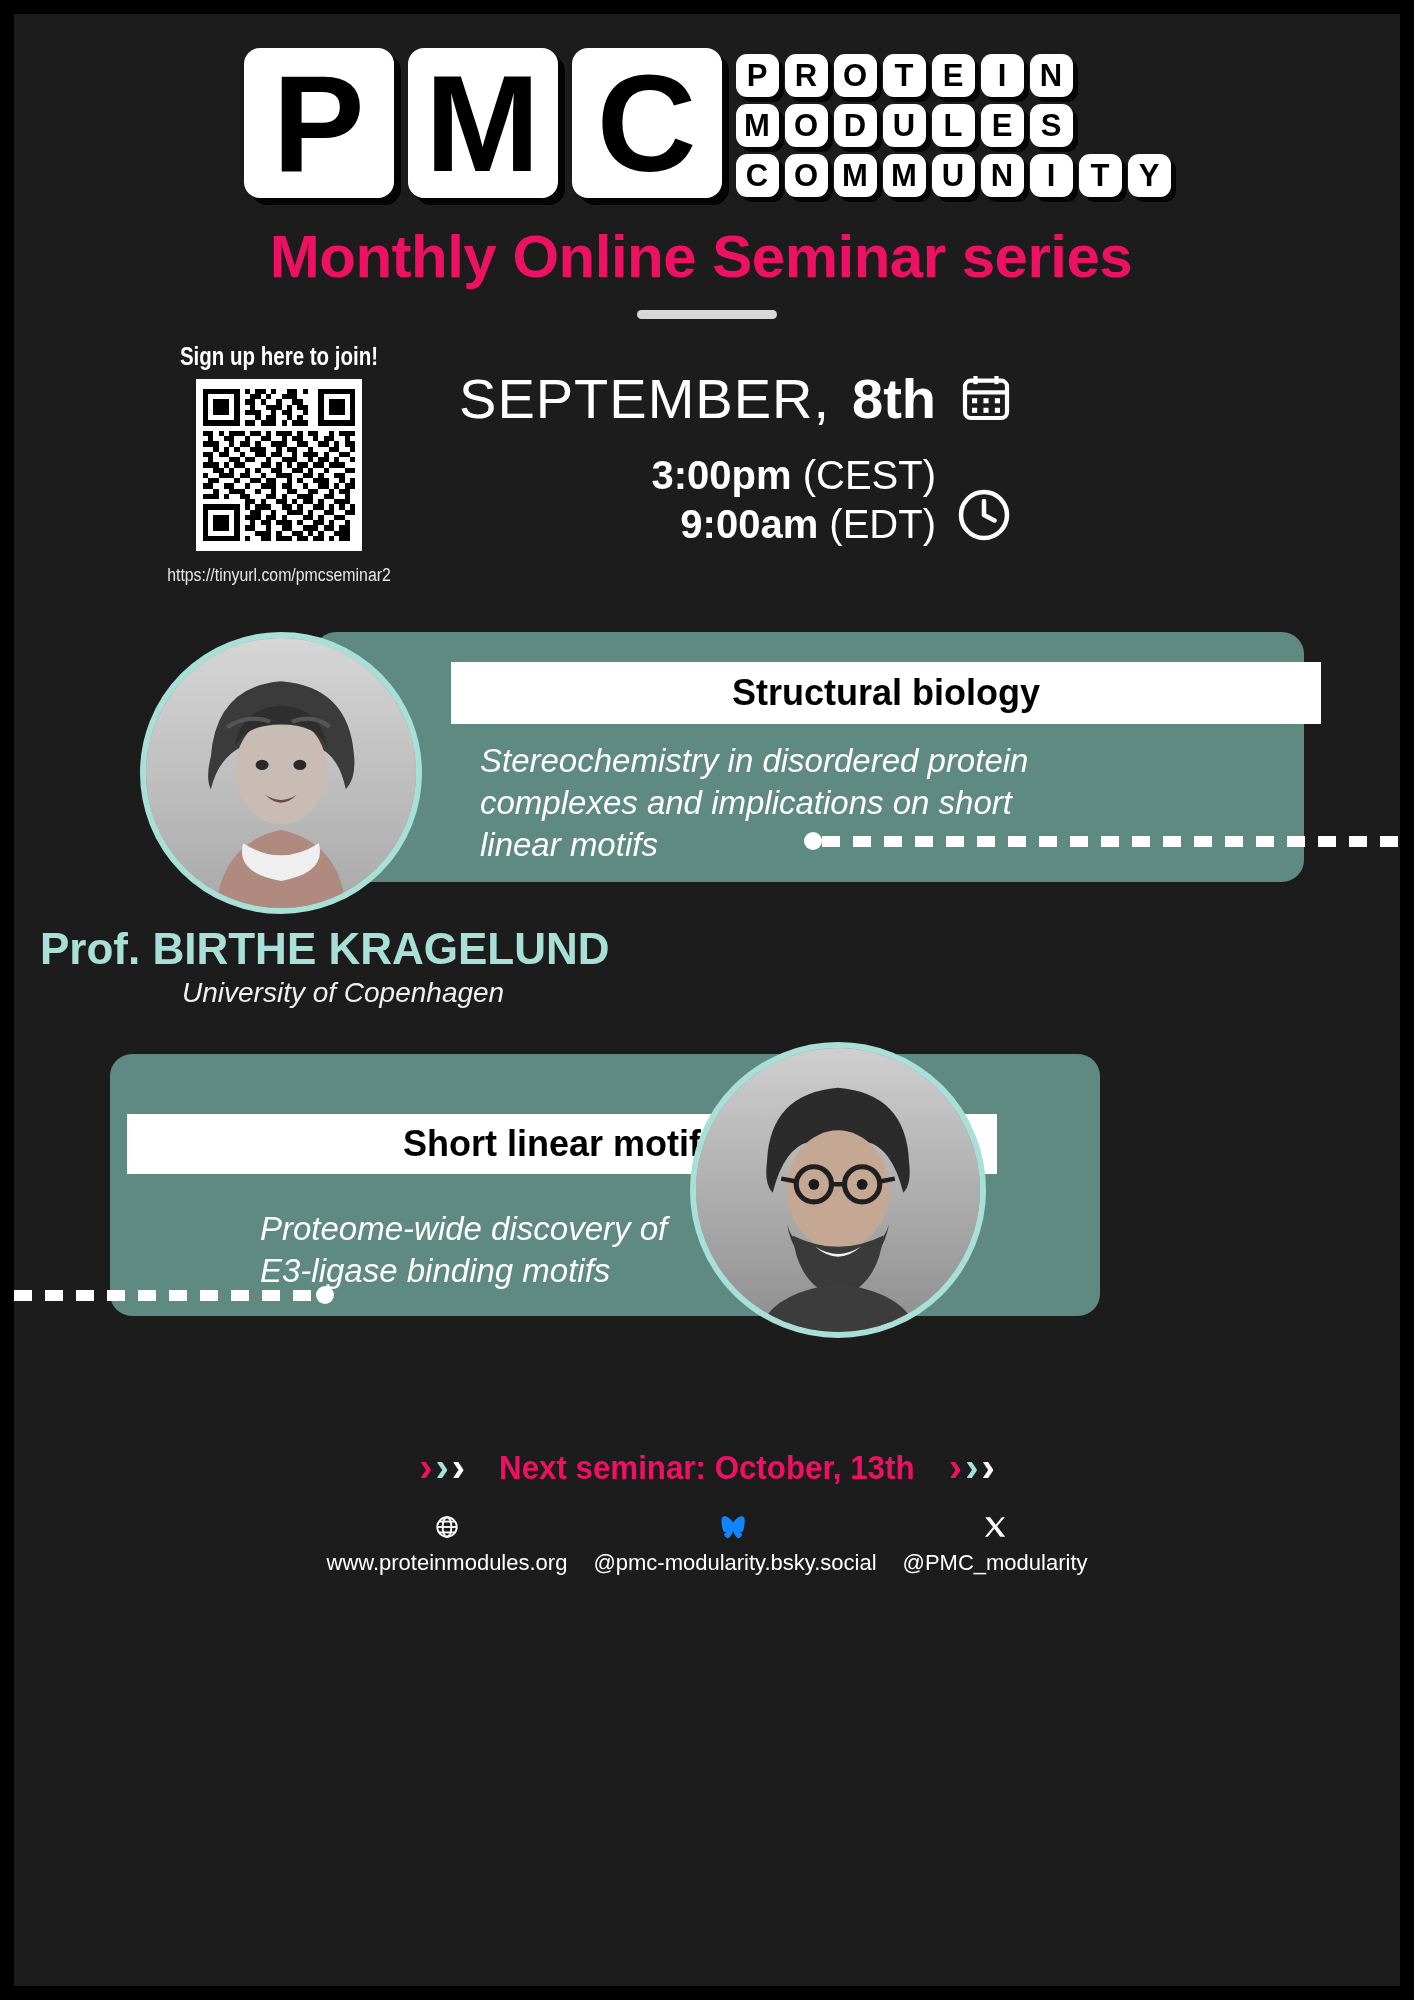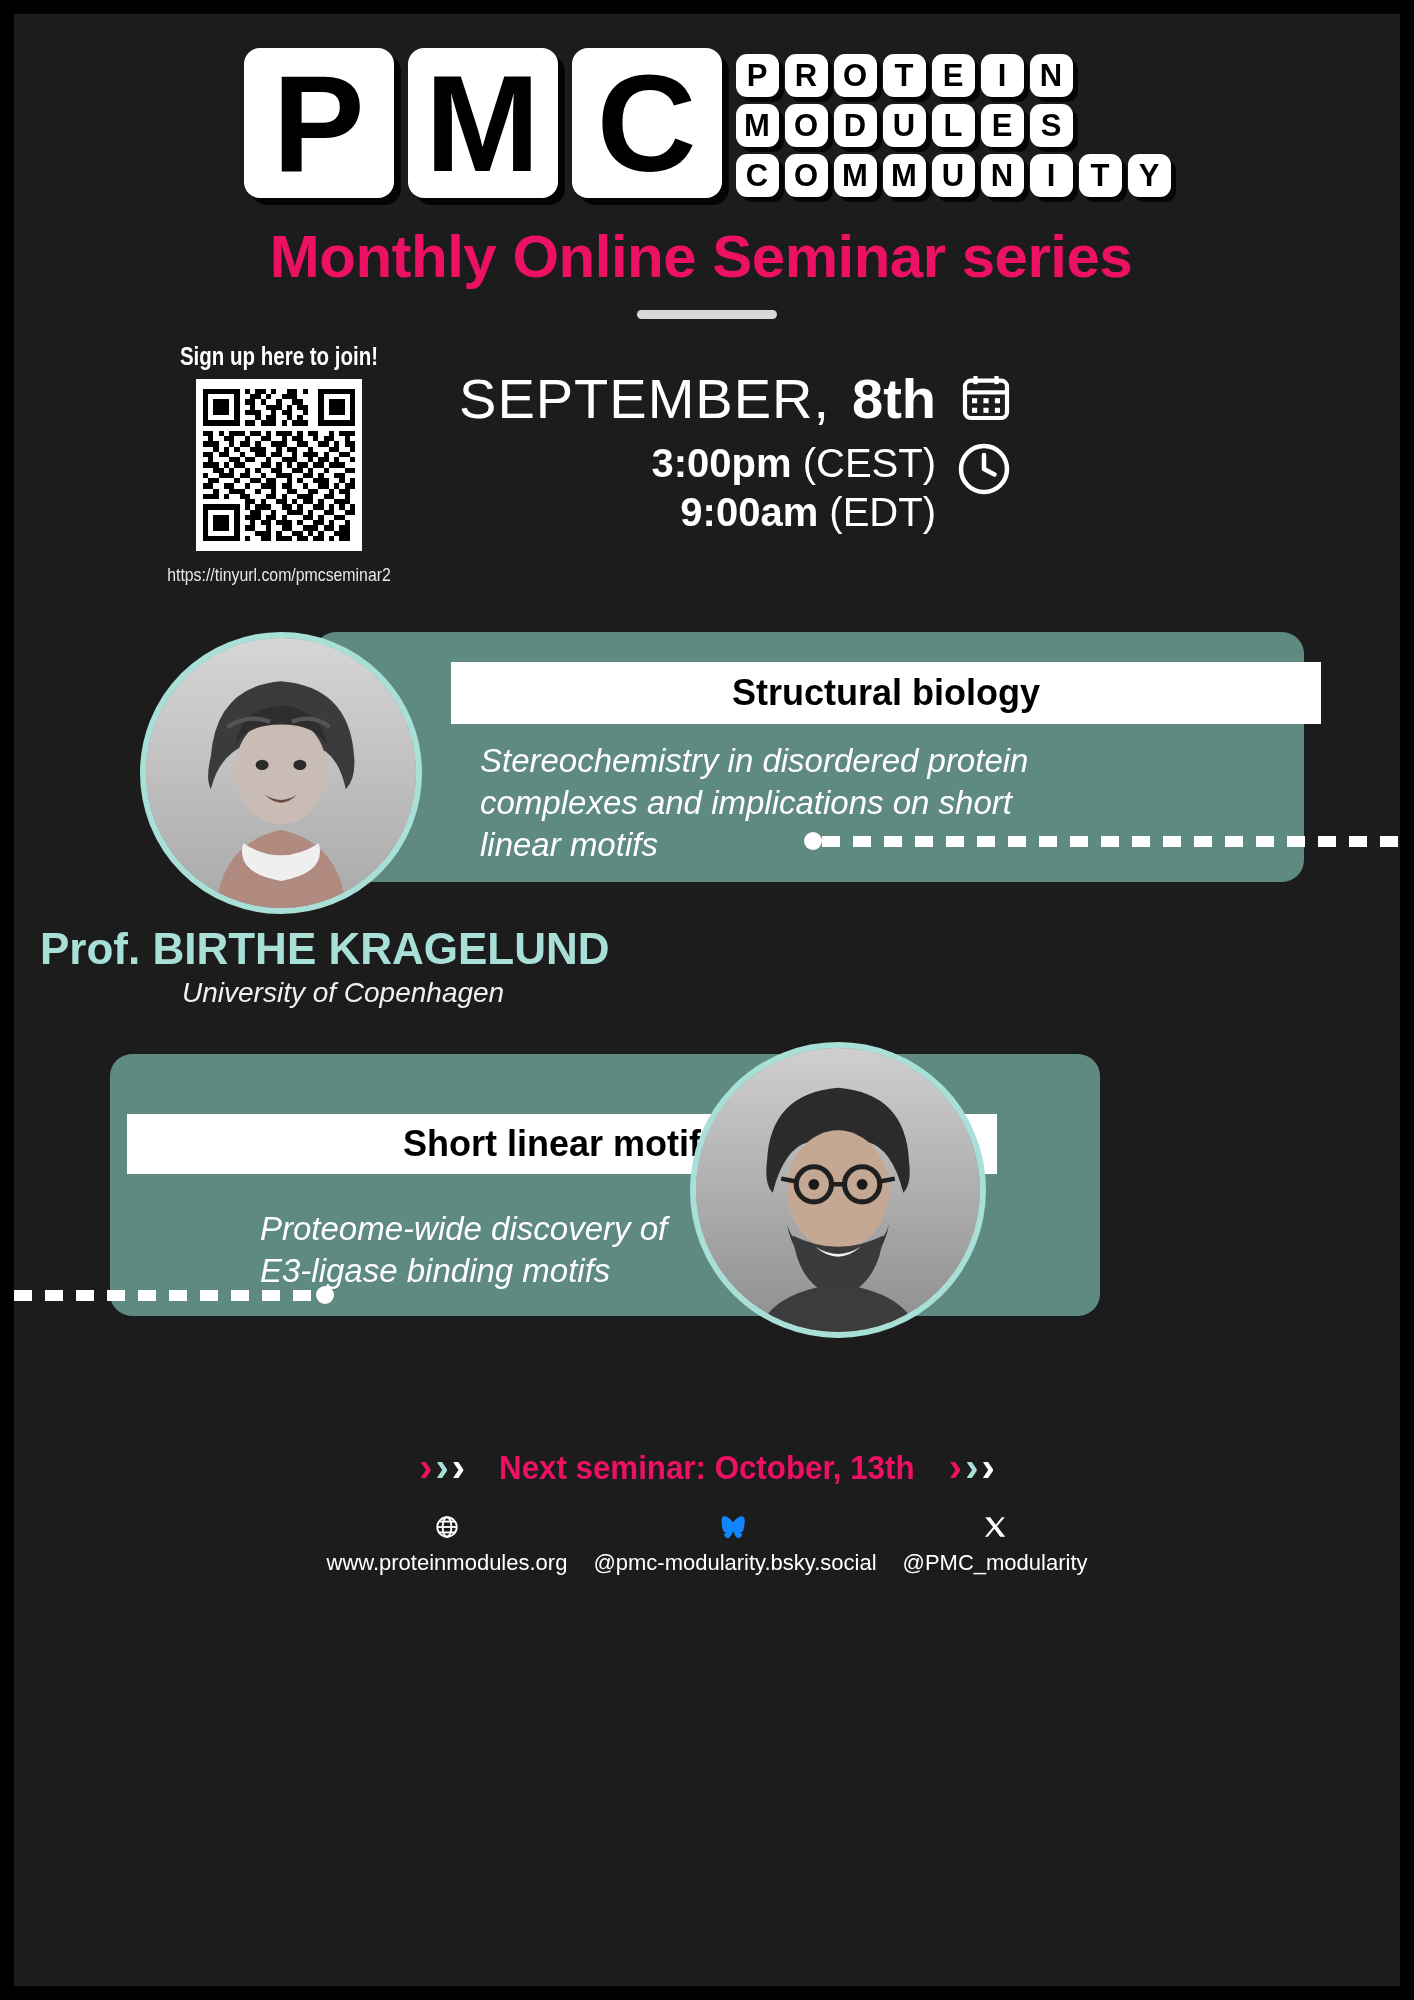--- a/index.html
+++ b/index.html
@@ -70,22 +70,22 @@
 
   
   .datetime { position: absolute; left: 400px; top: 352px; width: 600px; }
   .date-line {
     display: flex; align-items: center; justify-content: flex-end; gap: 22px;
     color: #fff;
   }
   .date-month { font-size: 56px; font-weight: 300; letter-spacing: 1px; }
   .date-day { font-size: 56px; font-weight: 700; }
   .time-line {
-    display: flex; align-items: flex-start; justify-content: flex-end; gap: 18px;
-    color: #fff; margin-top: 8px;
+    display: flex; align-items: flex-end; justify-content: flex-end; gap: 18px;
+    color: #fff; margin-top: 20px;
   }
   .time-stack { text-align: right; }
   .time-row { font-size: 40px; line-height: 1.22; white-space: nowrap; }
   .time-bold { font-weight: 700; }
   .time-zone { font-weight: 300; }
   .icon-cal, .icon-clock { flex: 0 0 auto; }
 
   
   .speaker { position: absolute; }
   .card {

